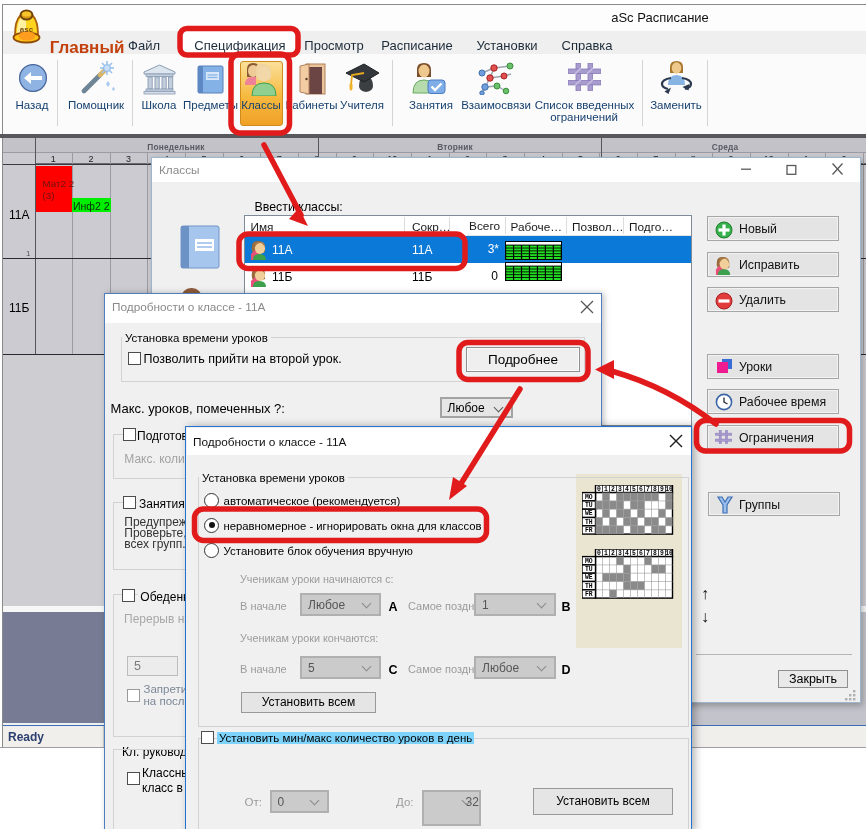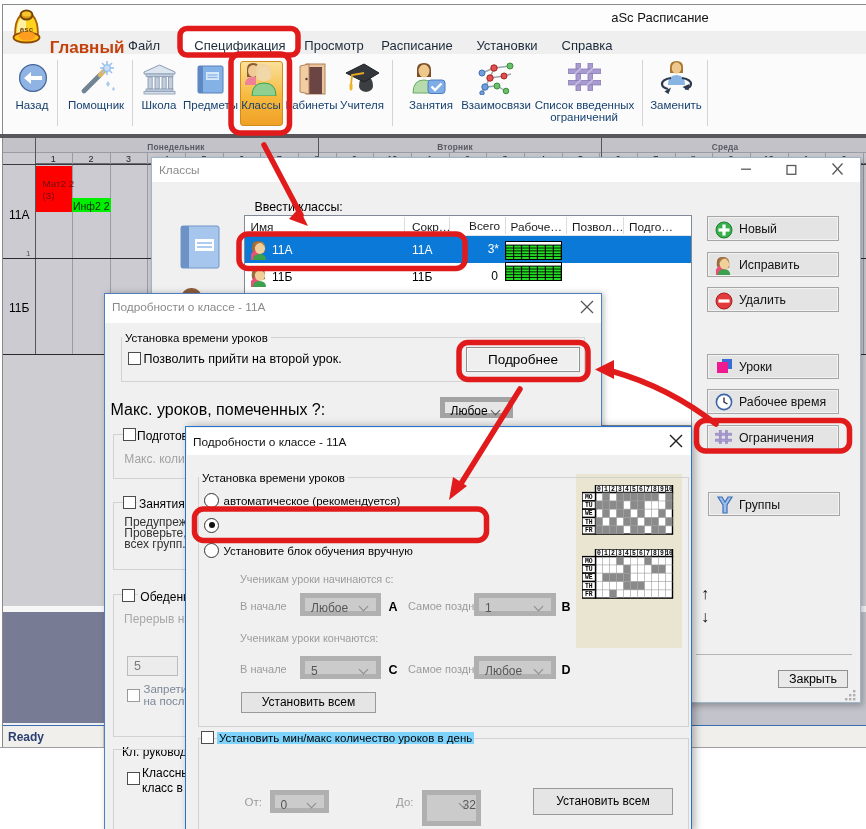--- a/index.html
+++ b/index.html
@@ -1,21 +1,21 @@
 <!DOCTYPE html>
 <html><head><meta charset="utf-8"><style>
 
 * { margin:0; padding:0; box-sizing:border-box; }
 body { background:#fff; font-family:"Liberation Sans", sans-serif; }
 #app { position:relative; width:866px; height:829px; overflow:hidden; background:#fff; font-family:"Liberation Sans", sans-serif; }
 .abs { position:absolute; }
 .cb { position:absolute; width:13px; height:13px; background:#fff; border:1px solid #4d4d4d; }
 .radio { position:absolute; width:15px; height:15px; background:#fff; border:1px solid #333; border-radius:50%; }
 .radio.sel::after { content:""; position:absolute; left:3.5px; top:3.5px; width:6px; height:6px; border-radius:50%; background:#111; }
-.combo { position:absolute; background:#e6e6e6; border:5px solid #a3a3a3; color:#000; font-size:12px; padding-left:6px; }
+.combo { position:absolute; background:#e6e6e6; border:2px solid #a3a3a3; color:#000; font-size:12px; padding-left:6px; }
 .combo.dis { background:#cbcbcb; border-color:#b0b0b0; color:#565656; }
 .combo::after { content:""; position:absolute; right:9px; top:5px; width:6px; height:6px; border-right:1.6px solid #5a5a5a; border-bottom:1.6px solid #5a5a5a; transform:rotate(45deg); }
 .combo.dis::after { border-color:#8b8b8b; }
 .btn { position:absolute; background:#e9e9e9; border:1px solid #8f8f8f; color:#000; text-align:center; }
 .gbox { position:absolute; border:1px solid #d2d2d2; }
 .glabel { position:absolute; background:#f0f0f0; color:#000; padding:0 3px; }
 .gray { color:#9b9b9b; }
 .dlgtitle { color:#8a8a8a; font-size:11.8px; }
 
 </style></head><body>
@@ -450,21 +450,21 @@
       <g stroke="#555" stroke-width="1.3">
         <line x1="2" y1="2" x2="14" y2="14"></line>
         <line x1="14" y1="2" x2="2" y2="14"></line>
       </g>
     </svg>
 <div class="gbox" style="left:121px;top:337px;width:464px;height:45px;"></div>
 <div class="glabel" style="left:122px;top:332px;font-size:11.5px;">Установка времени уроков</div>
 <div class="cb" style="left:127.5px;top:351.5px;"></div>
 <div class="abs" style="left:143.5px;top:352px;font-size:12.5px;color:#000;">Позволить прийти на второй урок.</div>
 <div class="btn" style="left:466px;top:347px;width:114px;height:25px;font-size:13.5px;line-height:23px;background:#efefef;border:1px solid #8f8f8f;box-shadow:inset 0 0 0 1px #fafafa;">Подробнее</div>
-<div class="abs" style="left:110.5px;top:401px;font-size:16px;color:#000;">Макс. уроков, помеченных ?:</div>
+<div class="abs" style="left:110.5px;top:401px;font-size:13px;color:#000;">Макс. уроков, помеченных ?:</div>
 <div class="combo" style="left:439.5px;top:397px;width:73px;height:21px;line-height:19px;">Любое</div>
 <div class="gbox" style="left:113px;top:433.5px;width:472px;height:45px;"></div>
 <div class="cb" style="left:122.5px;top:428px;background:#fff;"></div>
 <div class="abs" style="left:137px;top:429px;font-size:12px;color:#000;background:#f0f0f0;white-space:nowrap;">Подготовка</div>
 <div class="abs" style="left:124.3px;top:452px;font-size:12px;color:#a2a2a2;white-space:nowrap;">Макс. количество</div>
 <div class="gbox" style="left:113px;top:502px;width:472px;height:68px;"></div>
 <div class="cb" style="left:122.5px;top:496px;background:#fff;"></div>
 <div class="abs" style="left:137px;top:496.5px;font-size:12px;color:#000;background:#f0f0f0;padding:0 2px;white-space:nowrap;">Занятия про</div>
 <div class="abs" style="left:124.3px;top:516.5px;font-size:12px;line-height:11.3px;color:#333;white-space:nowrap;">Предупрежде<br>Проверьте, по<br>всех групп. Не</div>
 <div class="gbox" style="left:113px;top:594.4px;width:472px;height:142.5px;"></div>
@@ -486,20 +486,21 @@
         <line x1="2" y1="2" x2="14" y2="14"></line>
         <line x1="14" y1="2" x2="2" y2="14"></line>
       </g>
     </svg>
 <div class="abs" style="left:576px;top:474px;width:106px;height:174px;background:#e9e5d1;"></div>
 <div class="gbox" style="left:198px;top:477px;width:490.5px;height:249.5px;"></div>
 <div class="glabel" style="left:199px;top:472px;font-size:11.5px;">Установка времени уроков</div>
 <div class="radio" style="left:204px;top:492.5px;"></div>
 <div class="abs" style="left:223.5px;top:494.5px;font-size:11.5px;color:#000;">автоматическое (рекомендуется)</div>
 <div class="radio sel" style="left:204px;top:517.5px;"></div>
+<div class="abs" style="left:223.5px;top:519.5px;font-size:11.3px;color:#000;">неравномерное - игнорировать окна для классов</div>
 <div class="radio" style="left:204px;top:543px;"></div>
 <div class="abs" style="left:223.5px;top:545px;font-size:11.5px;color:#000;">Установите блок обучения вручную</div>
 <div class="abs gray" style="left:240px;top:573px;font-size:10.8px;">Ученикам уроки начинаются с:</div>
 <div class="abs gray" style="left:240px;top:600px;font-size:11px;">В начале</div>
 <div class="abs gray" style="left:408px;top:600px;font-size:11px;white-space:nowrap;">Самое позднее</div>
 <div class="combo dis" style="left:300px;top:593.2px;width:81px;height:23px;line-height:21px;">Любое</div>
 <div class="abs" style="left:388.5px;top:599.5px;font-size:12.5px;font-weight:bold;color:#000;">А</div>
 <div class="combo dis" style="left:474px;top:593.2px;width:82px;height:23px;line-height:21px;">1</div>
 <div class="abs" style="left:561.5px;top:599.5px;font-size:12.5px;font-weight:bold;color:#000;">В</div>
 <div class="abs gray" style="left:240px;top:632px;font-size:10.8px;">Ученикам уроки кончаются:</div>

